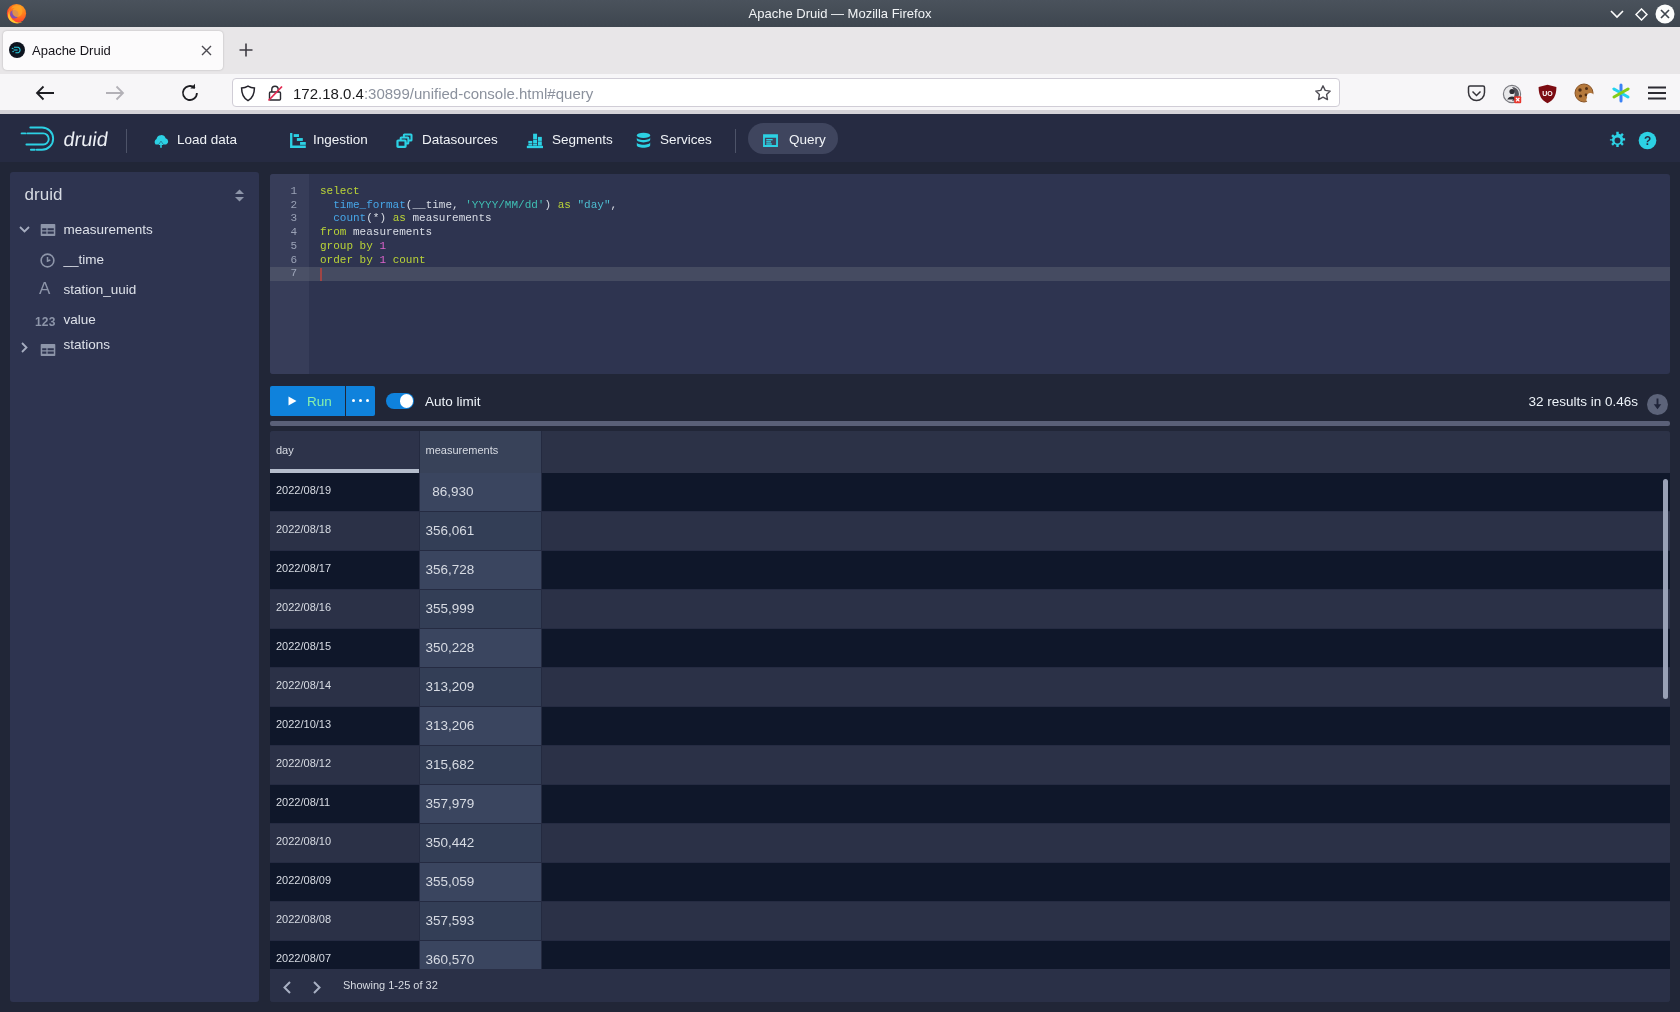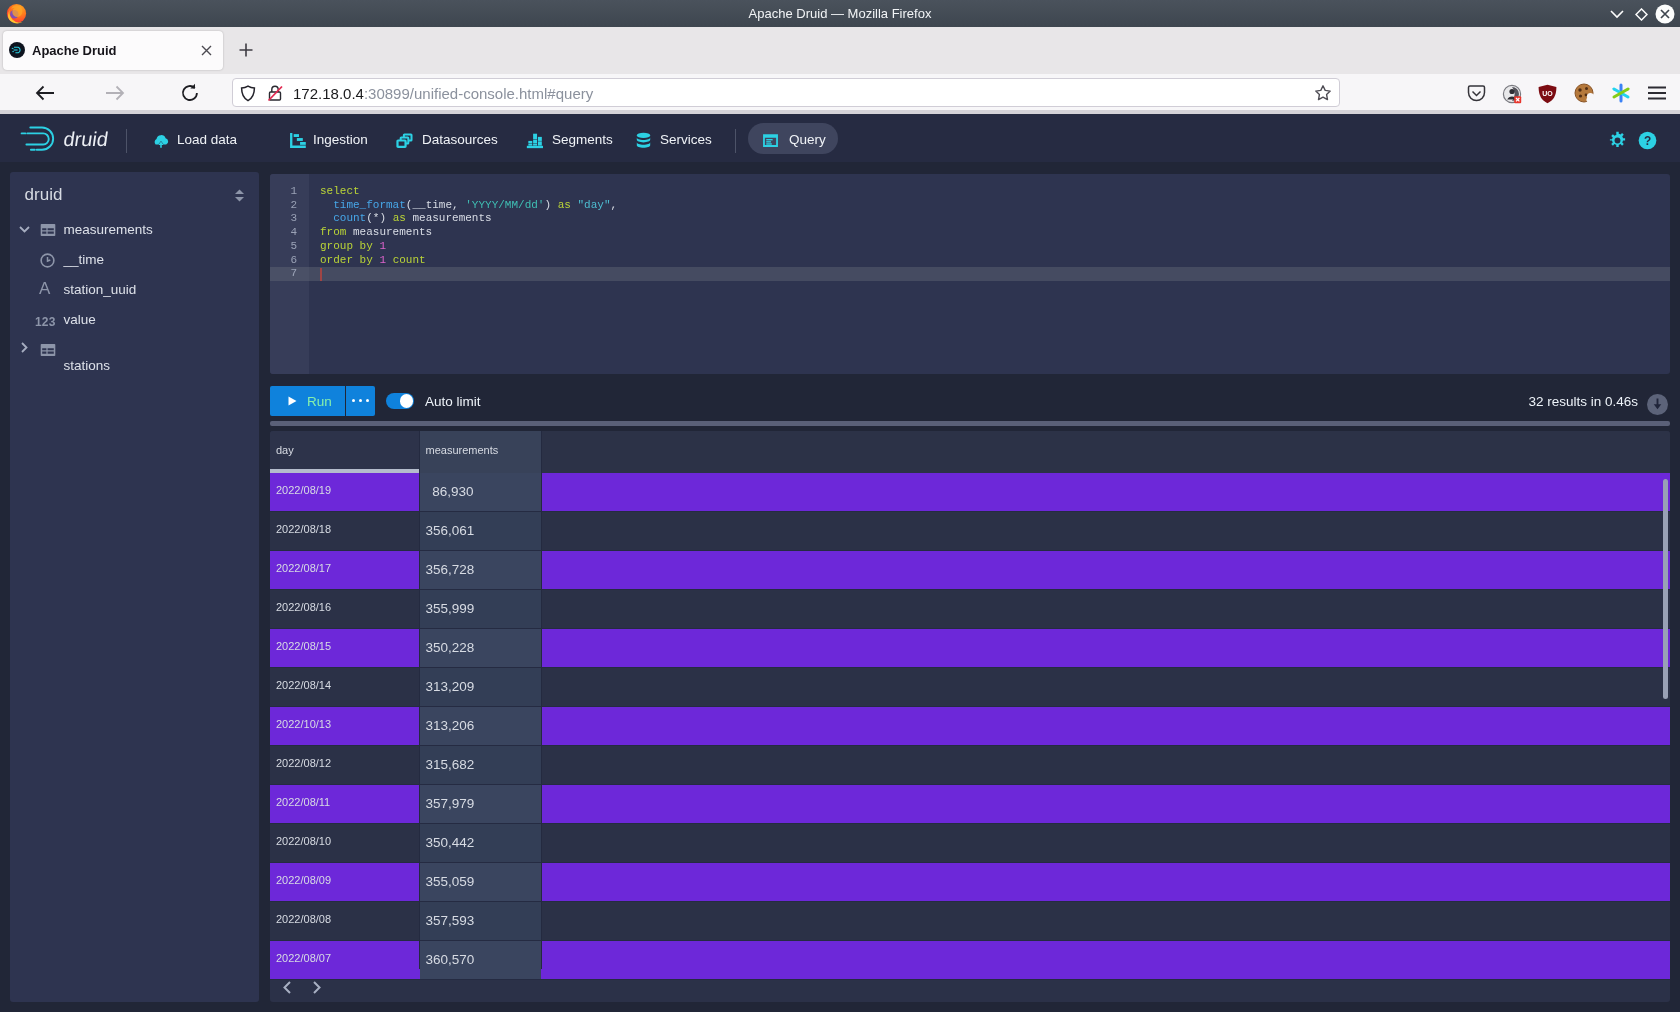--- a/index.html
+++ b/index.html
@@ -8,21 +8,21 @@
   .abs { position:absolute; }
   svg { display:block; }
 
   
   #titlebar { left:0; top:0; width:1680px; height:27px;
     background:linear-gradient(#4a525c,#3e464f); color:#f6f7f8; }
   #titletext { left:0; top:6px; width:1680px; text-align:center; font-size:13px; color:#f2f4f6; }
   #tabbar { left:0; top:27px; width:1680px; height:47px; background:#e8e6e8; }
   #tab { left:3px; top:31px; width:220px; height:39px; background:#fcfbfc; border-radius:4px;
     box-shadow:0 0 2px rgba(0,0,0,.25); }
-  #tabtitle { left:32px; top:43px; font-size:13px; font-weight:bold; color:#16141a; }
+  #tabtitle { left:32px; top:43px; font-size:13px; font-weight:normal; color:#16141a; }
   #toolbar { left:0; top:74px; width:1680px; height:40px; background:#f7f6f8; border-bottom:4px solid #d4d2d8; }
   #urlfield { left:232px; top:78px; width:1108px; height:29px; background:#ffffff;
     border:1px solid #d0cdd6; border-radius:4px; }
   #urltext { left:293px; top:85px; font-size:15px; color:#1b1b1d; }
   #urltext .dim { color:#8b919d; }
 
   
   #dheader { left:0; top:114px; width:1680px; height:48px; background:#262b42; }
   .navtext { position:absolute; top:131.5px; font-size:13.5px; color:#f0f3f7; }
   .vsep { position:absolute; top:129px; width:1px; height:24px; background:#4d5368; }
@@ -52,21 +52,21 @@
   #morebtn { left:346px; top:386px; width:29px; height:30px; background:#0f82dc; border-radius:0 2px 2px 0; }
   .rb { position:absolute; top:394px; font-size:13.5px; color:#eef3f9; }
 
   
   #splitter { left:270px; top:421px; width:1400px; height:4.5px; background:#5a6078; border-radius:2px; }
 
   
   #results { left:270px; top:431px; width:1400px; height:571px; background:#2b3148; border-radius:3px; overflow:hidden; }
   .hcell { position:absolute; top:0; height:41.5px; }
   .row { position:absolute; left:0; width:1400px; height:39px; }
-  .rA { background:#6d28d9; } .rB { background:#2b3147; }
+  .rA { background:#0f172a; } .rB { background:#2b3147; }
   .cA { background:#3a455f; } .cB { background:#333e56; }
   .cell2 { position:absolute; left:149.5px; top:0; width:121px; height:38px; }
   .rbrd { border-bottom:1px solid #252b42; }
   .dtxt { position:absolute; left:6px; top:11.5px; font-size:11px; color:#d7dbe3; }
   .ntxt { position:absolute; left:6px; top:11.5px; width:48px; text-align:right; font-size:13.5px; color:#d7dbe3; }
   #pagination { left:0; top:538px; width:1400px; height:33px; background:#2a3047; }
 </style>
 </head>
 <body>
 
@@ -337,21 +337,21 @@
       <path d="M1 1 l4.5 4.5 L1 10" stroke="#a6adc0" stroke-width="1.8" fill="none"></path>
     </svg>
     <svg class="abs" style="left:30px;top:169.5px;" width="16" height="16" viewBox="0 0 16 16" fill="#8d95a9">
       <path d="M1.5 2 h13 a0.8 0.8 0 0 1 0.8 0.8 v10.4 a0.8 0.8 0 0 1 -0.8 0.8 h-13 a0.8 0.8 0 0 1 -0.8-0.8 V2.8 a0.8 0.8 0 0 1 0.8-0.8z M2.2 6.3 h4.2 v2 h-4.2z M7.6 6.3 h6.2 v2 H7.6z M2.2 9.5 h4.2 v2.3 h-4.2z M7.6 9.5 h6.2 v2.3 H7.6z" fill-rule="evenodd"></path>
     </svg>
   </div>
   <div class="abs treetext" style="top:49.5px;">measurements</div>
   <div class="abs treetext" style="top:79.5px;">__time</div>
   <div class="abs treetext" style="top:109.5px;">station_uuid</div>
   <div class="abs treetext" style="top:139.5px;">value</div>
-  <div class="abs treetext" style="top:186px;">stations</div>
+  <div class="abs treetext" style="top:165px;">stations</div>
 </div>
 
 <div class="abs" id="editor">
   <div class="abs" id="gutter"></div>
   <div class="abs" id="activeline"></div>
   <div class="abs" id="activegut"></div>
   <div class="abs lnum" style="top:10.9px;">1<br>2<br>3<br>4<br>5<br>6<br>7</div>
   <div class="abs cline" style="top:10.9px;"><span class="kw">select</span>
   <span class="fn">time_format</span>(__time, <span class="str">'YYYY/MM/dd'</span>) <span class="kw">as</span> <span class="dstr">"day"</span>,
   <span class="fn">count</span>(*) <span class="kw">as</span> measurements
@@ -469,20 +469,23 @@
       </div>
       <div class="row rA rbrd" style="top:509.5px;">
         <div class="dtxt">2022/08/07</div>
         <div class="cell2 cA">
           <div class="ntxt">360,570</div>
         </div>
       </div>
     </div>
   <div class="abs" style="left:148.5px;top:0;width:1px;height:538px;background:#242a40;"></div>
   <div class="abs" style="left:270.5px;top:0;width:1px;height:538px;background:#242a40;"></div>
+  <div class="abs" id="pagination">
+    <div class="dtxt" style="left:73px;top:10px;">Showing 1-25 of 32</div>
+  </div>
   <div class="abs" id="pagicons">
     <svg class="abs" style="left:13px;top:550px;" width="8" height="13" viewBox="0 0 8 13">
       <path d="M7 1 L1.5 6.5 L7 12" stroke="#a8b0c3" stroke-width="2" fill="none"></path>
     </svg>
     <svg class="abs" style="left:43px;top:550px;" width="8" height="13" viewBox="0 0 8 13">
       <path d="M1 1 L6.5 6.5 L1 12" stroke="#a8b0c3" stroke-width="2" fill="none"></path>
     </svg>
   </div>
   <div class="abs" style="left:1393px;top:48px;width:5px;height:220px;background:#99a1b6;border-radius:2.5px;"></div>
 </div>

